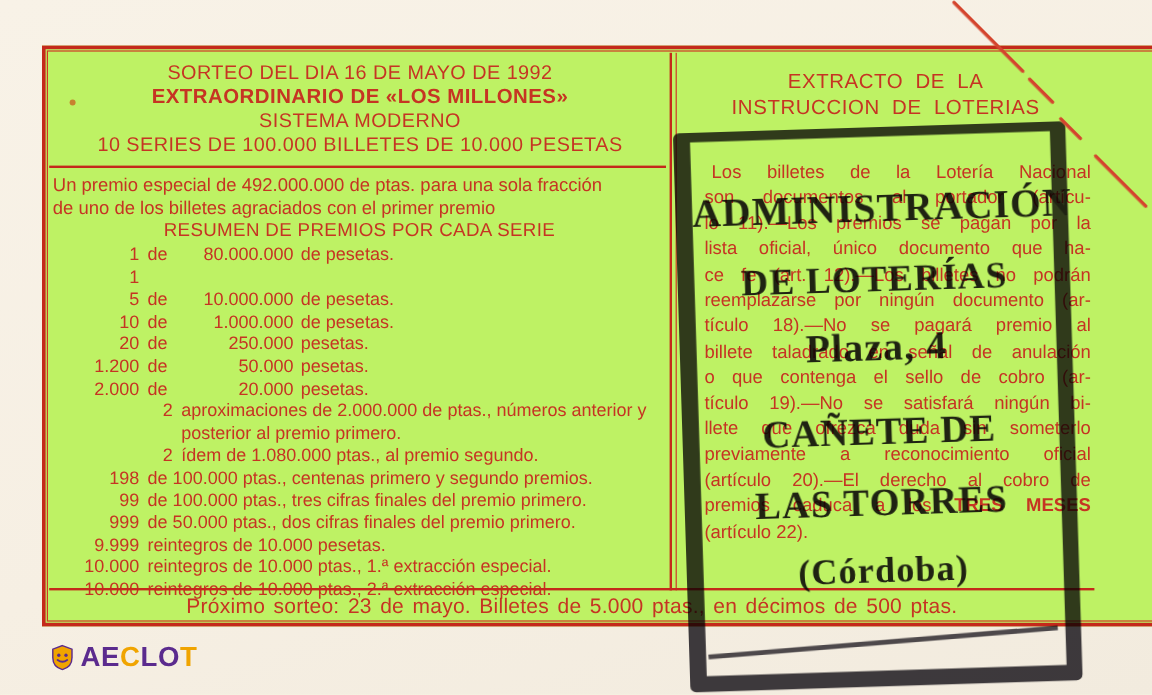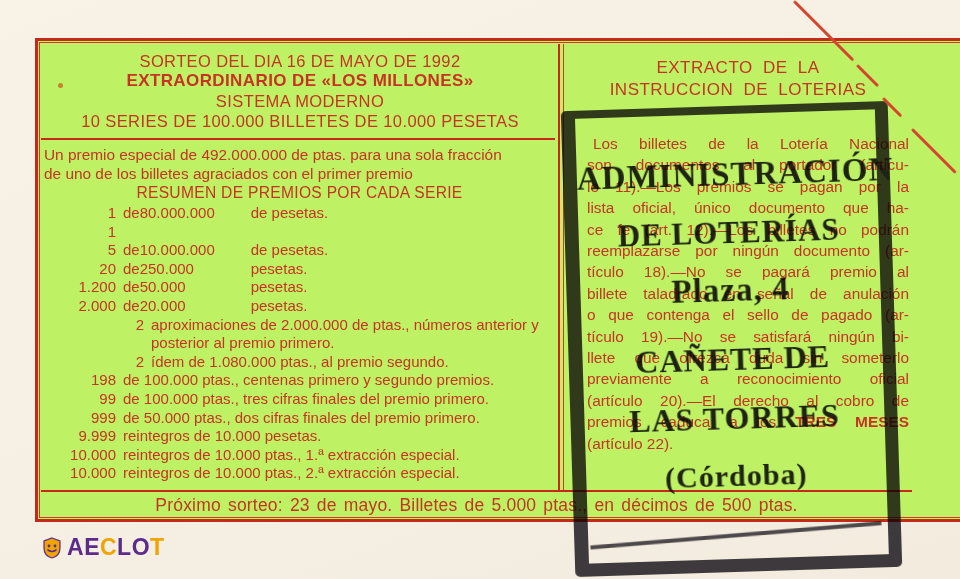--- a/index.html
+++ b/index.html
@@ -27,21 +27,21 @@
   .hdr-line.b{font-weight:bold;font-size:17px;}
   
   .prize-sec{position:absolute;left:6px;top:104px;width:511px;color:#c63423;}
   .intro{ text-align:left;font-size:15.4px;line-height:19px;}
   .summary-title{text-align:center;font-size:15.6px;line-height:20px;letter-spacing:.3px;margin-bottom:1px;}
   .prize-rows{margin-top:1px;}
   .prize-row{display:flex;font-size:15px;line-height:18.6px;}
   .prize-count{width:72px;flex:none;text-align:right;}
   .prize-row.indent .prize-count{width:100px;}
   .prize-text{margin-left:7px;flex:1;}
-  .prize-amount{display:inline-block;width:105px;margin-right:6px;}
+  .prize-amount{display:inline-block;width:105px;text-align:right;margin-right:6px;}
   
   .right-title{position:absolute;left:530px;top:16px;width:340px;text-align:center;color:#c63423;
     font-size:17px;line-height:22px;word-spacing:5px;letter-spacing:.5px;}
   .extract-body{position:absolute;left:549px;top:92px;width:322px;color:#c63423;
     font-size:15.4px;line-height:21.4px;}
   .x-line{text-align:justify;text-align-last:justify;}
   .x-line.no-just{text-align:left;text-align-last:left;}
   .x-line:first-child{text-indent:6px;}
   .x-line b{font-weight:bold;}
   
@@ -102,20 +102,24 @@
             <span class="prize-text"><span>de</span><span class="prize-amount">80.000.000</span><span>de pesetas.</span></span>
           </div>
           <div class="prize-row">
             <span class="prize-count">1</span>
           </div>
           <div class="prize-row">
             <span class="prize-count">5</span>
             <span class="prize-text"><span>de</span><span class="prize-amount">10.000.000</span><span>de pesetas.</span></span>
           </div>
           <div class="prize-row">
+            <span class="prize-count">10</span>
+            <span class="prize-text"><span>de</span><span class="prize-amount">1.000.000</span><span>de pesetas.</span></span>
+          </div>
+          <div class="prize-row">
             <span class="prize-count">20</span>
             <span class="prize-text"><span>de</span><span class="prize-amount">250.000</span><span>pesetas.</span></span>
           </div>
           <div class="prize-row">
             <span class="prize-count">1.200</span>
             <span class="prize-text"><span>de</span><span class="prize-amount">50.000</span><span>pesetas.</span></span>
           </div>
           <div class="prize-row">
             <span class="prize-count">2.000</span>
             <span class="prize-text"><span>de</span><span class="prize-amount">20.000</span><span>pesetas.</span></span>
@@ -164,21 +168,21 @@
     </div>
     <div class="extract-body">
         <div class="x-line">Los billetes de la Lotería Nacional</div>
         <div class="x-line">son documentos al portador (artícu-</div>
         <div class="x-line">lo 11).—Los premios se pagan por la</div>
         <div class="x-line">lista oficial, único documento que ha-</div>
         <div class="x-line">ce fe (art. 12).—Los billetes no podrán</div>
         <div class="x-line">reemplazarse por ningún documento (ar-</div>
         <div class="x-line">tículo 18).—No se pagará premio al</div>
         <div class="x-line">billete taladrado en señal de anulación</div>
-        <div class="x-line">o que contenga el sello de pagado (ar-</div>
+        <div class="x-line">o que contenga el sello de cobro (ar-</div>
         <div class="x-line">tículo 19).—No se satisfará ningún bi-</div>
         <div class="x-line">llete que ofrezca duda sin someterlo</div>
         <div class="x-line">previamente a reconocimiento oficial</div>
         <div class="x-line">(artículo 20).—El derecho al cobro de</div>
         <div class="x-line"><span>premios caduca a los </span><b>TRES MESES</b></div>
         <div class="x-line no-just">(artículo 22).</div>
       </div>
 
     <div class="hline2"></div>
     <div class="bottom-row">Próximo sorteo: 23 de mayo. Billetes de 5.000 ptas., en décimos de 500 ptas.</div>

